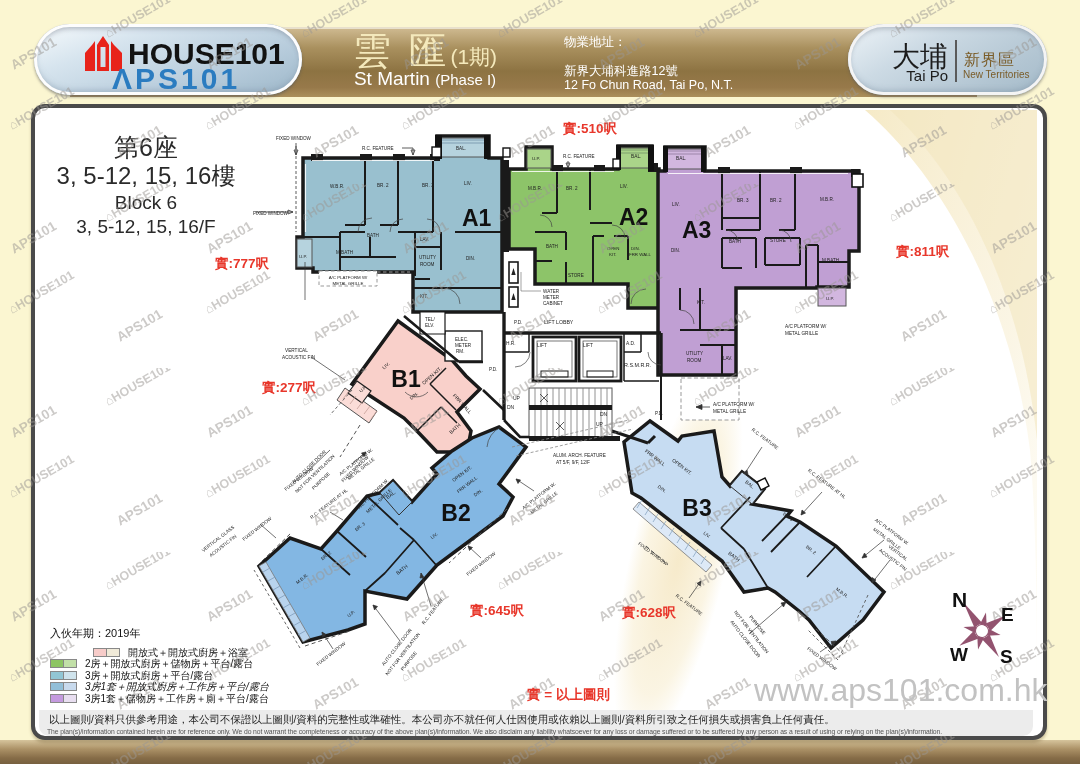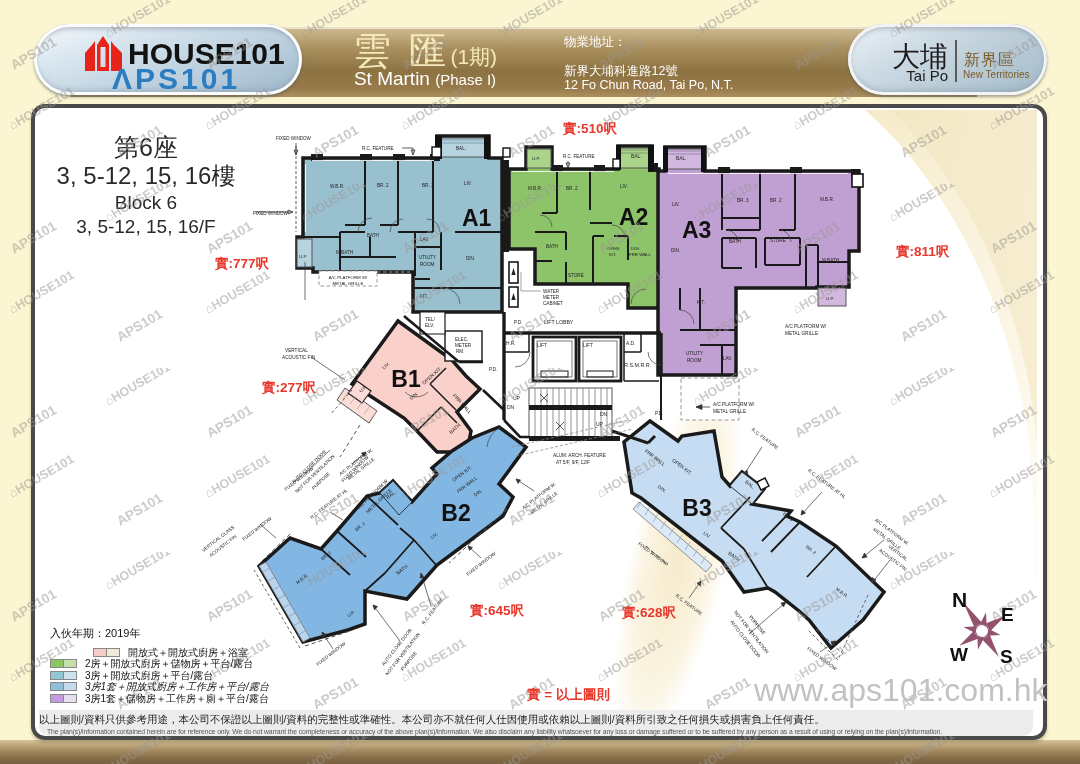--- a/index.html
+++ b/index.html
@@ -566,21 +566,21 @@
   <div style="height:11.4px;font-style:italic;"><span style="display:inline-block;width:12px;height:7px;background:#92bfd8;border:1px solid #888;vertical-align:-1px;"></span><span style="display:inline-block;width:12px;height:7px;background:#c8daed;border:1px solid #888;border-left:none;vertical-align:-1px;margin-right:8px;"></span>3房1套＋開放式廚房＋工作房＋平台/露台</div>
 
   <div style="height:11.4px;"><span style="display:inline-block;width:12px;height:7px;background:#c49ade;border:1px solid #888;vertical-align:-1px;"></span><span style="display:inline-block;width:12px;height:7px;background:#e8def0;border:1px solid #888;border-left:none;vertical-align:-1px;margin-right:8px;"></span>3房1套＋儲物房＋工作房＋廁＋平台/露台</div>
 </div>
 
 <div class="abs" style="left:527px;top:686px;font-size:13.5px;font-weight:bold;color:#e8372b;">實 = 以上圖則</div>
 
 <div class="abs" style="left:722px;top:672px;font-size:32px;color:#c2c2c2;letter-spacing:0px;margin-left:32px;">www.aps101.com.hk</div>
 
 <div class="abs" style="left:39px;top:710px;width:994px;height:26px;background:#ececec;border-radius:0 0 10px 10px;">
-  <div style="margin:3px 0 0 0;font-size:10.5px;color:#222;white-space:nowrap;">以上圖則/資料只供參考用途，本公司不保證以上圖則/資料的完整性或準確性。本公司亦不就任何人仕因使用或依賴以上圖則/資料所引致之任何損失或損害負上任何責任。</div>
+  <div style="margin:3px 0 0 10px;font-size:10.5px;color:#222;white-space:nowrap;">以上圖則/資料只供參考用途，本公司不保證以上圖則/資料的完整性或準確性。本公司亦不就任何人仕因使用或依賴以上圖則/資料所引致之任何損失或損害負上任何責任。</div>
   <div style="margin:1px 0 0 8px;font-size:6.8px;color:#555;letter-spacing:-0.1px;white-space:nowrap;">The plan(s)/information contained herein are for reference only. We do not warrant the completeness or accuracy of the above plan(s)/information. We also disclaim any liability whatsoever for any loss or damage suffered or to be suffered by any person as a result of using or relying on the plan(s)/information.</div>
 </div>
 
 <svg class="abs" style="left:930px;top:585px;" width="110" height="90" viewBox="0 0 110 90">
 
   <g transform="translate(52,46) rotate(-33)">
     <g fill="#93536f">
       <path d="M0,-34 L4.5,-7 L-4.5,-7 Z"></path>
       <path d="M0,31 L4.5,7 L-4.5,7 Z"></path>
       <path d="M-27,0 L-7,4.5 L-7,-4.5 Z"></path>

